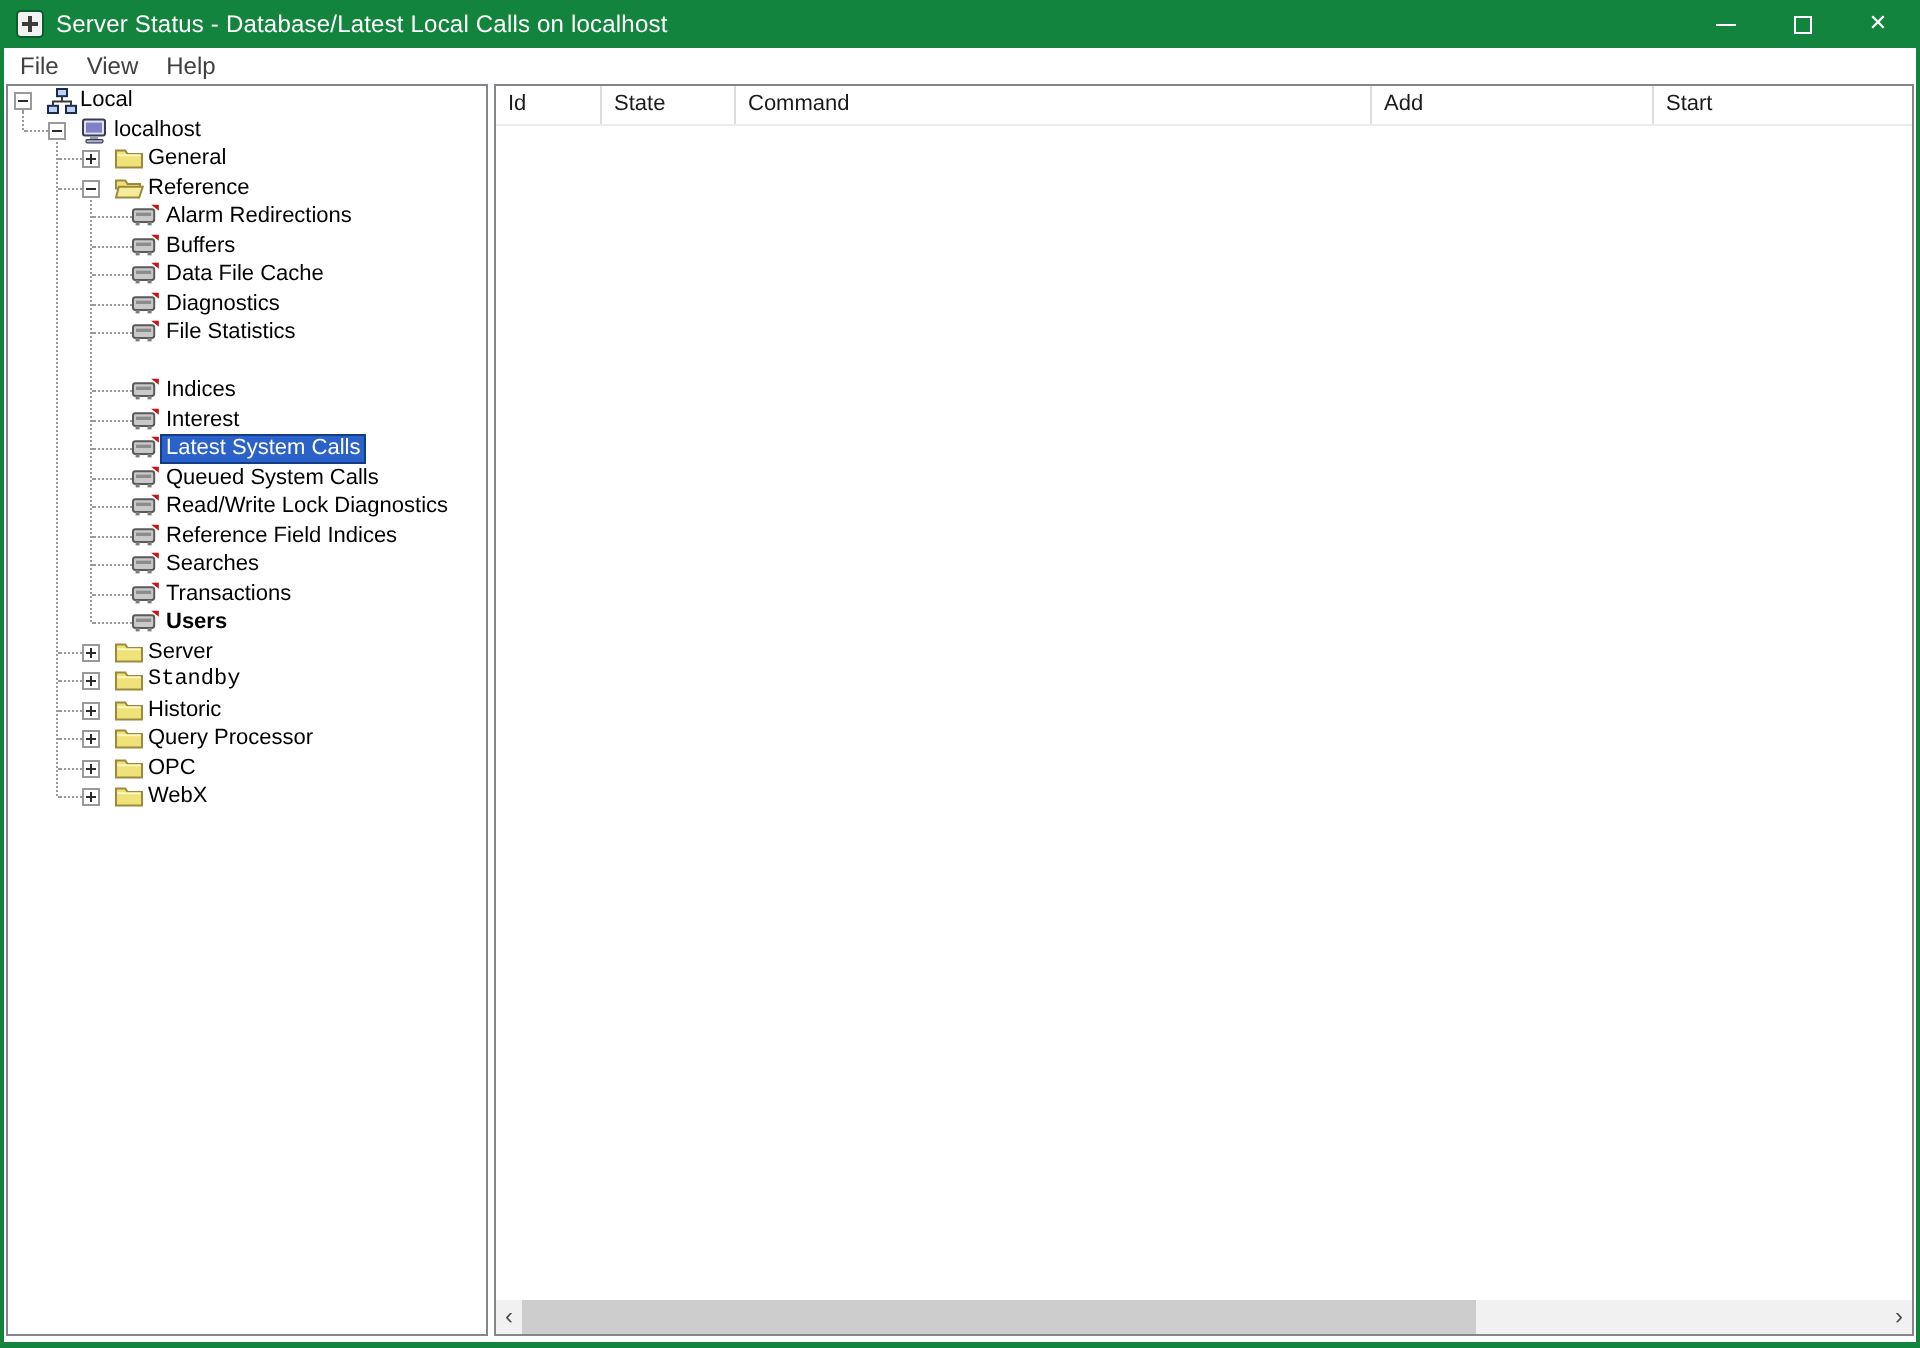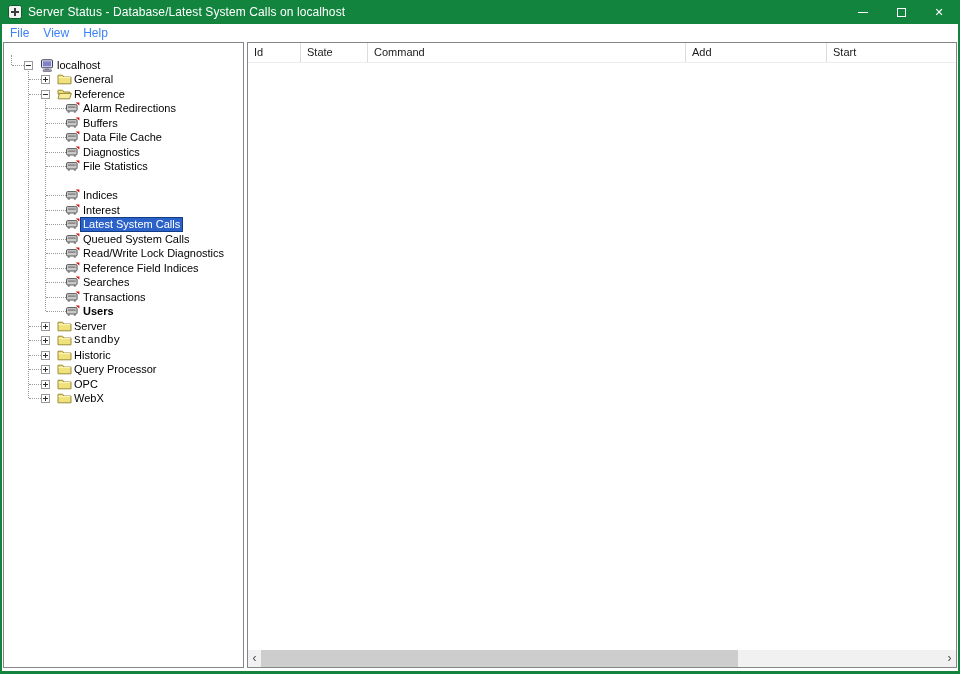--- a/index.html
+++ b/index.html
@@ -22,21 +22,21 @@
   }
   .app-icon { width:14px; height:14px; margin:0 6px 0 6px; flex:0 0 auto; }
   .title-text { font-size:12px; letter-spacing:0.1px; white-space:nowrap; }
   .window-controls { margin-left:auto; display:flex; height:100%; }
   .cap-btn { width:38px; height:100%; display:flex; align-items:center; justify-content:center; background:transparent; border:none; cursor:default; }
   .glyph-min { width:10px; height:0; border-top:1px solid #fff; display:block; }
   .glyph-max { width:9px; height:9px; border:1px solid #fff; display:block; }
   .glyph-close { color:#fff; font-size:11px; line-height:11px; display:block; }
 
   
-  .menubar { height:18px; background:#fff; display:flex; align-items:center; font-size:12px; color:#3b82f6; flex:0 0 auto; }
+  .menubar { height:18px; background:#fff; display:flex; align-items:center; font-size:12px; color:#404040; flex:0 0 auto; }
   .menu-item { padding:0 7px; height:100%; display:flex; align-items:center; }
   .menu-item:first-child { margin-left:1px; }
 
   
   .content { flex:1 1 auto; display:flex; padding:0 1px 3px 1px; background:#fff; min-height:0; }
   .tree-panel {
     width:241px; flex:0 0 auto;
     border:1px solid #83878c; background:#fff;
     position:relative; overflow:hidden;
   }
@@ -78,21 +78,21 @@
 
 <div class="window">
 
   <div class="titlebar">
     <span class="app-icon">
       <svg width="14" height="14" viewBox="0 0 14 14">
         <rect x="0.5" y="0.5" width="13" height="13" rx="2" fill="#f2f2f2" stroke="#0b5e2c"></rect>
         <path d="M3 7h8M7 3v8" stroke="#3c3c3c" stroke-width="2"></path>
       </svg>
     </span>
-    <span class="title-text">Server Status - Database/Latest System Calls on localhost</span>
+    <span class="title-text">Server Status - Database/Latest Local Calls on localhost</span>
     <div class="window-controls">
         <button class="cap-btn">
           <span>
             <span class="glyph-min"></span>
           </span>
         </button>
         <button class="cap-btn">
           <span>
             <span class="glyph-max"></span>
           </span>
@@ -110,20 +110,30 @@
     <span class="menu-item">View</span>
     <span class="menu-item">Help</span>
   </div>
 
   <div class="content">
     <div class="tree-panel">
       <div class="tree">
           <div class="guide" style="left: 41px; top: 56.75px; height: 211.5px;"></div>
           <div class="guide" style="left: 24px; top: 27.75px; height: 327.5px;"></div>
           <div class="guide" style="left: 7px; top: 12px; height: 9.75px;"></div>
+          <div class="trow" style="top: 0px;">
+            <span class="expander" style="left: 3px;"></span>
+            <span class="ticon" style="left: 19px;"><svg width="16" height="13" viewBox="0 0 16 13">
+                <rect x="5.5" y="0.5" width="5" height="3.6" fill="#bcd2ee" stroke="#1b2a55"></rect>
+                <rect x="1" y="8.9" width="5" height="3.6" fill="#bcd2ee" stroke="#1b2a55"></rect>
+                <rect x="10" y="8.9" width="5" height="3.6" fill="#bcd2ee" stroke="#1b2a55"></rect>
+                <path d="M8 4.2v2.6M3.5 8.9V6.8h9v2.1" stroke="#3a3a3a" fill="none"></path>
+              </svg></span>
+            <span class="tlabel" style="left: 34px;">Local</span>
+          </div>
           <div class="trow" style="top: 14.5px;">
             <span class="stub" style="left: 7.5px; width: 12.5px;"></span>
             <span class="expander" style="left: 20px;"></span>
             <span class="ticon" style="left: 36px;"><svg width="15" height="13" viewBox="0 0 15 13">
                 <rect x="1.5" y="0.8" width="11" height="8" rx="1" fill="#dfe3ee" stroke="#3a3a52"></rect>
                 <rect x="3" y="2.3" width="8" height="5" fill="#8080c8"></rect>
                 <rect x="5" y="9.2" width="4" height="1.6" fill="#9a9ab4"></rect>
                 <rect x="3" y="10.8" width="8.5" height="1.6" rx="0.6" fill="#b8b8cc" stroke="#3a3a52" stroke-width="0.6"></rect>
               </svg></span>
             <span class="tlabel" style="left: 51px;">localhost</span>

